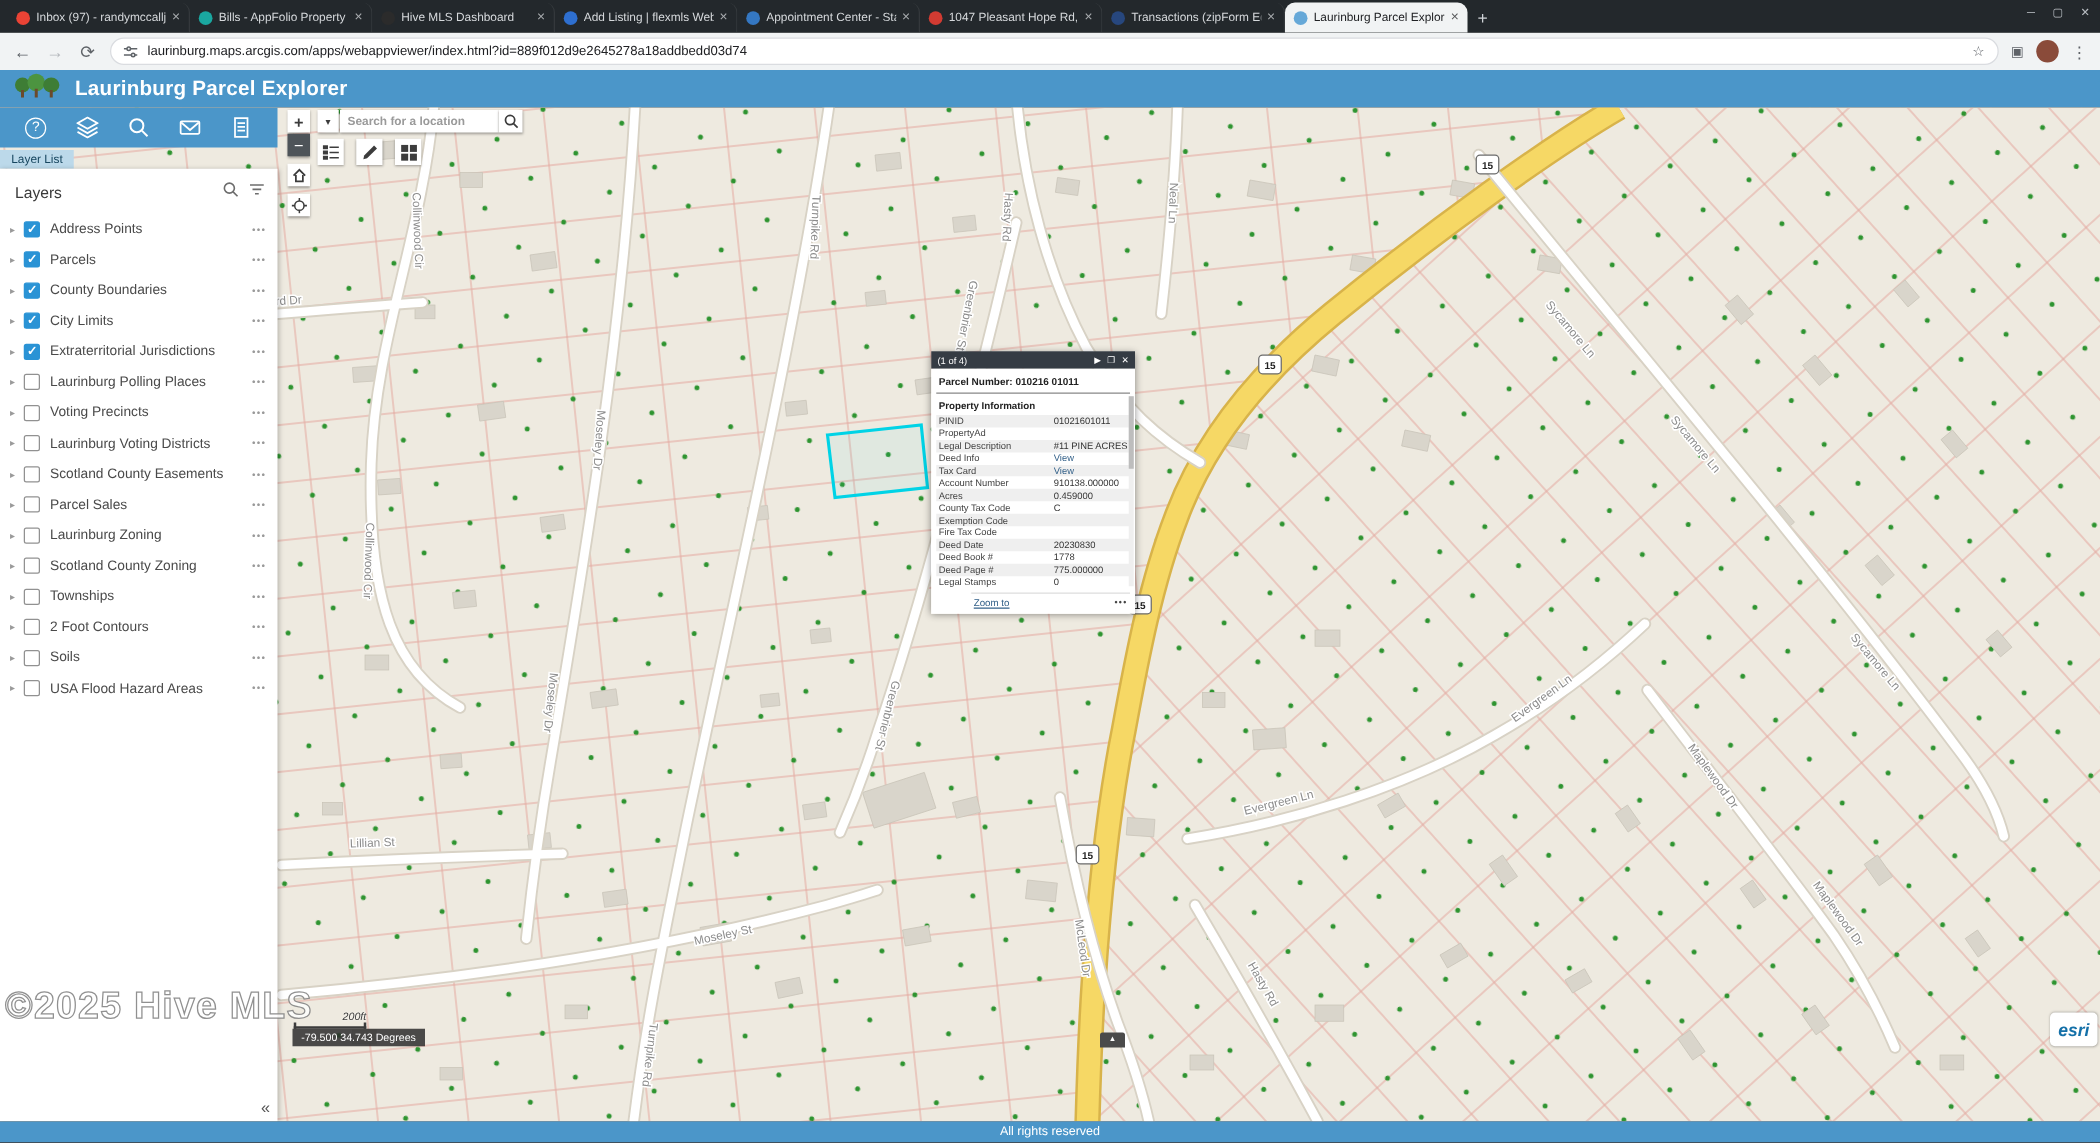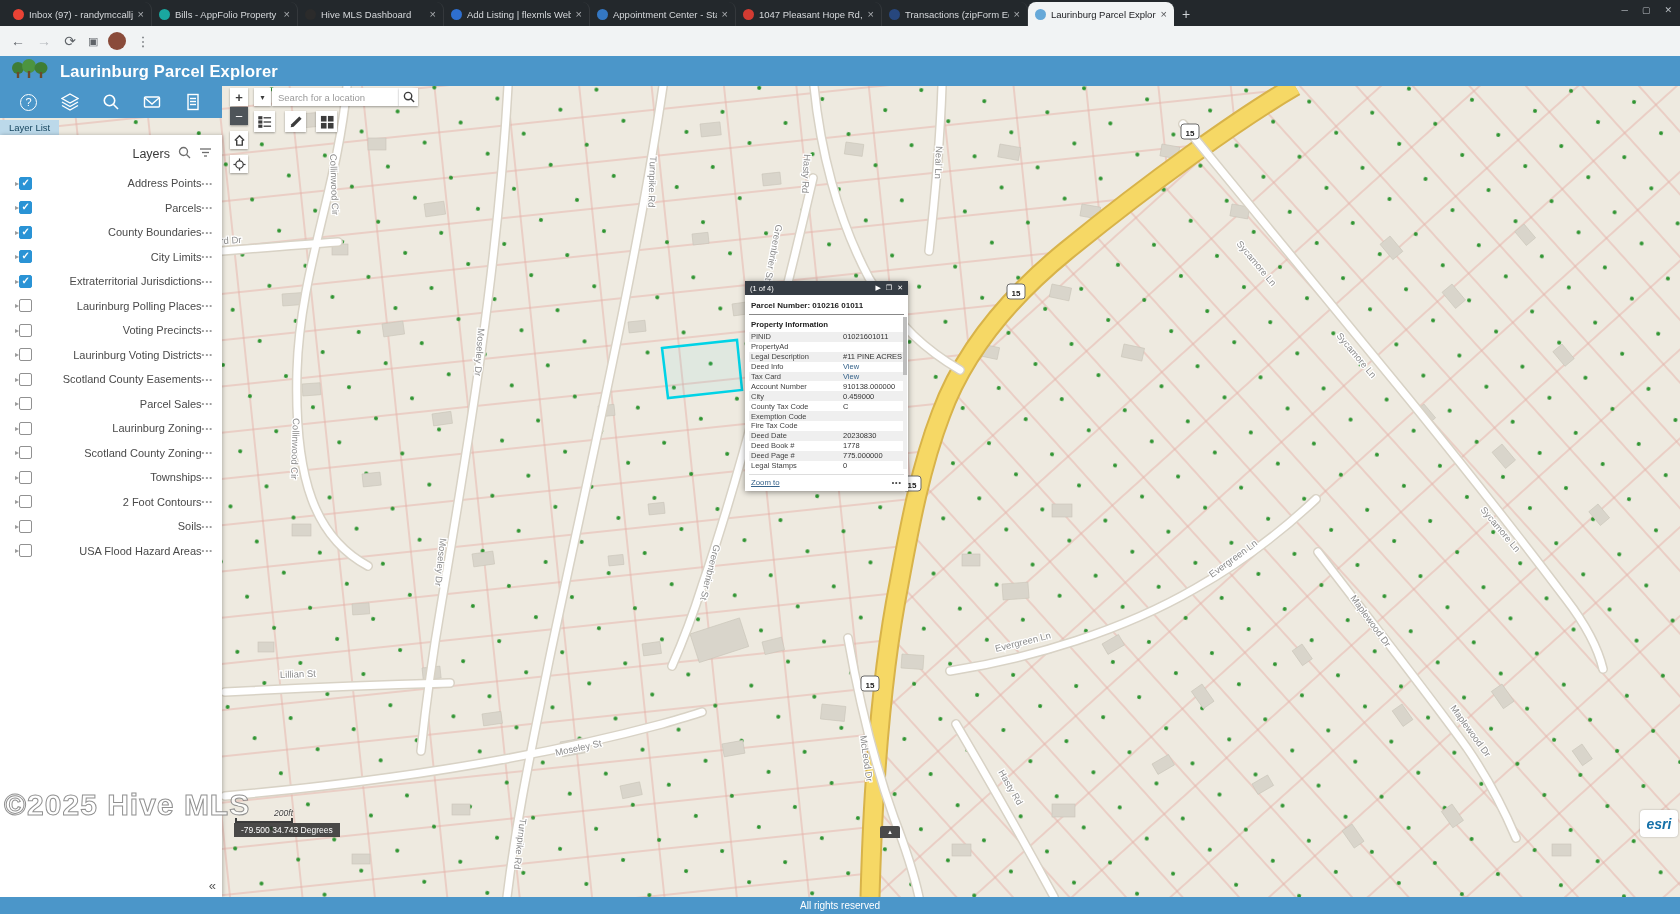--- a/index.html
+++ b/index.html
@@ -49,21 +49,21 @@
   
   .widget-strip { position:absolute; left:0; top:0; width:222px; height:32px; background:#4b96c9; display:flex; align-items:center;
                   justify-content:space-around; padding:0 8px; z-index:35; }
   .wbtn { width:20px; height:20px; display:flex; align-items:center; justify-content:center; color:#fff; }
   .help-circle { width:17px; height:17px; border:1.5px solid #fff; border-radius:50%; color:#fff; font-size:11px; line-height:14px; text-align:center; }
 
   
   .layer-tab { position:absolute; left:0; top:34px; height:15px; padding:0 9px; background:#bcd9ea; color:#17465f;
                font-size:9.5px; line-height:15px; z-index:30; }
   .layer-panel { position:absolute; left:0; top:49px; bottom:0; width:222px; background:#fff; z-index:30;
-                 box-shadow:1px 0 4px rgba(0,0,0,.25);text-align:right; }
+                 box-shadow:1px 0 4px rgba(0,0,0,.25); }
   .layer-head { display:flex; align-items:center; padding:10px 10px 8px 12px; gap:8px; }
   .layer-title { flex:1; font-size:12.5px; color:#3a3a3a; }
   .lh-ico { color:#6d6d6d; }
   .layer-item { display:flex; align-items:center; height:24.5px; padding:0 9px 0 8px; font-size:11px; color:#4a4a4a; }
   .expander { width:11px; color:#9a9a9a; font-size:8px; }
   .checkbox { width:13px; height:13px; border:1px solid #919191; border-radius:2px; margin-right:8px; background:#fff; position:relative; flex:none; }
   .checkbox.checked { background:#2a93d5; border-color:#2a93d5; }
   .checkbox.checked::after { content:"✓"; position:absolute; left:1.5px; top:-1px; color:#fff; font-size:10px; font-weight:bold; }
   .item-label { flex:1; white-space:nowrap; overflow:hidden; }
   .item-menu { color:#9a9a9a; font-size:8px; letter-spacing:1px; }
@@ -71,21 +71,21 @@
 
   
   .ctl { position:absolute; background:#fff; color:#3c3c3c; box-shadow:0 1px 2px rgba(0,0,0,.35); display:flex;
          align-items:center; justify-content:center; z-index:20; }
   .zoom-in   { left:230px; top:2px;  width:18px; height:18px; font-size:13px; font-weight:bold; }
   .zoom-out  { left:230px; top:21px; width:18px; height:18px; font-size:13px; background:#4e5459; color:#fff; }
   .home-btn  { left:230px; top:45px; width:18px; height:18px; }
   .locate-btn{ left:230px; top:69px; width:18px; height:18px; }
   .srch-drop { left:254px; top:2px;  width:17px; height:18px; font-size:8px; }
   .srch-input{ position:absolute; left:272px; top:2px; width:127px; height:18px; border:none; box-shadow:0 1px 2px rgba(0,0,0,.35);
-               font-size:9.5px; padding:0 6px; color:#333; z-index:20; font-family:"Liberation Sans",sans-serif; }
+               font-size:9.5px; padding:0 6px; color:#333; z-index:20; font-family:"Liberation Sans",sans-serif;font-weight:bold; }
   .srch-input::placeholder { color:#9a9a9a; }
   .srch-go   { left:399px; top:2px; width:19px; height:18px; }
   .tool-a { left:254px; top:25px; width:21px; height:21px; }
   .tool-b { left:285px; top:25px; width:21px; height:21px; }
   .tool-c { left:316px; top:25px; width:21px; height:21px; }
 
   
   .scalebar { position:absolute; left:235px; top:722px; width:58px; z-index:25;font-style:italic; }
   .scale-label { font-size:8.5px; color:#3c3c3c; text-shadow:0 0 2px #fff; text-align:right; }
   .scale-line { height:5px; border:2px solid #3c3c3c; border-top:none; }
@@ -108,21 +108,21 @@
   .popup-page { flex:1; font-size:7.5px; }
   .ph-ico { font-size:7px; }
   .popup-body { background:#fff; padding:6px 4px 3px 4px; position:relative; }
   .popup-title { font-size:8px; font-weight:bold; color:#222; padding:0 2px 4px 2px; border-bottom:1px solid #888; margin-bottom:5px; }
   .popup-section { font-size:7.8px; font-weight:bold; color:#222; margin:0 2px 3px 2px; }
   .prow { display:flex; align-items:center; min-height:9.9px; padding:0 2px; }
   .prow:nth-child(odd) { background:#efefef; }
   .plabel { width:92px; color:#444; flex:none; }
   .pvalue { flex:1; color:#333; white-space:nowrap; overflow:hidden; }
   .plink { color:#35628a; }
-  .popup-foot { display:flex; justify-content:space-between; align-items:center; border-top:1px solid #ddd; margin-top:4px; padding:3px 2px 1px 2px; }
+  .popup-foot { display:flex; justify-content:space-between; align-items:center; border-top:1px solid #ddd; margin-top:4px; padding:3px 2px 1px 2px;margin-left:28px; }
   .zoomto { color:#35628a; text-decoration:underline; font-size:7.8px; }
   .pmenu { color:#444; font-size:7px; letter-spacing:1px; font-weight:bold; }
   .pscroll { position:absolute; right:1px; top:22px; bottom:22px; width:4px; background:#efefef; }
   .pthumb { position:absolute; right:0; top:0; width:4px; height:58px; background:#bdbdbd; }
 
   
   .bottom-bar { height:17px; background:#4b96c9; color:#fff; font-size:10px; display:flex; align-items:center; justify-content:center; }
 </style>
 </head>
 <body>
@@ -175,20 +175,34 @@
       <span>─</span>
       <span>▢</span>
       <span>✕</span>
     </div>
   </div>
 
   <div class="toolbar">
     <span class="nav-ico">←</span>
     <span class="nav-ico disabled">→</span>
     <span class="nav-ico">⟳</span>
+    <div class="urlbar">
+      <span class="tune-icon">
+        <svg width="11" height="11" viewBox="0 0 11 11">
+            <g stroke="#5f6368" stroke-width="1.2" fill="none">
+          <line x1="0" y1="3" x2="11" y2="3"></line>
+              <line x1="0" y1="8" x2="11" y2="8"></line>
+          <circle cx="4" cy="3" r="1.4" fill="#f1f3f4"></circle>
+              <circle cx="7.5" cy="8" r="1.4" fill="#f1f3f4"></circle>
+            </g>
+          </svg>
+      </span>
+      <span class="url-text">laurinburg.maps.arcgis.com/apps/webappviewer/index.html?id=889f012d9e2645278a18addbedd03d74</span>
+      <span class="star-ico">☆</span>
+    </div>
     <span class="panel-ico">▣</span>
     <span class="avatar"></span>
     <span class="menu-ico">⋮</span>
   </div>
 
   <div class="app-header">
     <span>
       <svg width="40" height="22" viewBox="0 0 40 22">
         <ellipse cx="8" cy="10" rx="6" ry="6" fill="#3e7d35"></ellipse>
         <ellipse cx="19" cy="8" rx="7" ry="7" fill="#4c9440"></ellipse>
@@ -606,21 +620,21 @@
             </div>
           <div class="prow">
               <span class="plabel">Tax Card</span>
               <span class="pvalue plink">View</span>
             </div>
           <div class="prow">
               <span class="plabel">Account Number</span>
               <span class="pvalue">910138.000000</span>
             </div>
           <div class="prow">
-              <span class="plabel">City</span>
+              <span class="plabel">Acres</span>
               <span class="pvalue">0.459000</span>
             </div>
           <div class="prow">
               <span class="plabel">County Tax Code</span>
               <span class="pvalue">C</span>
             </div>
           <div class="prow">
               <span class="plabel">Exemption Code</span>
               <span class="pvalue"></span>
             </div>

